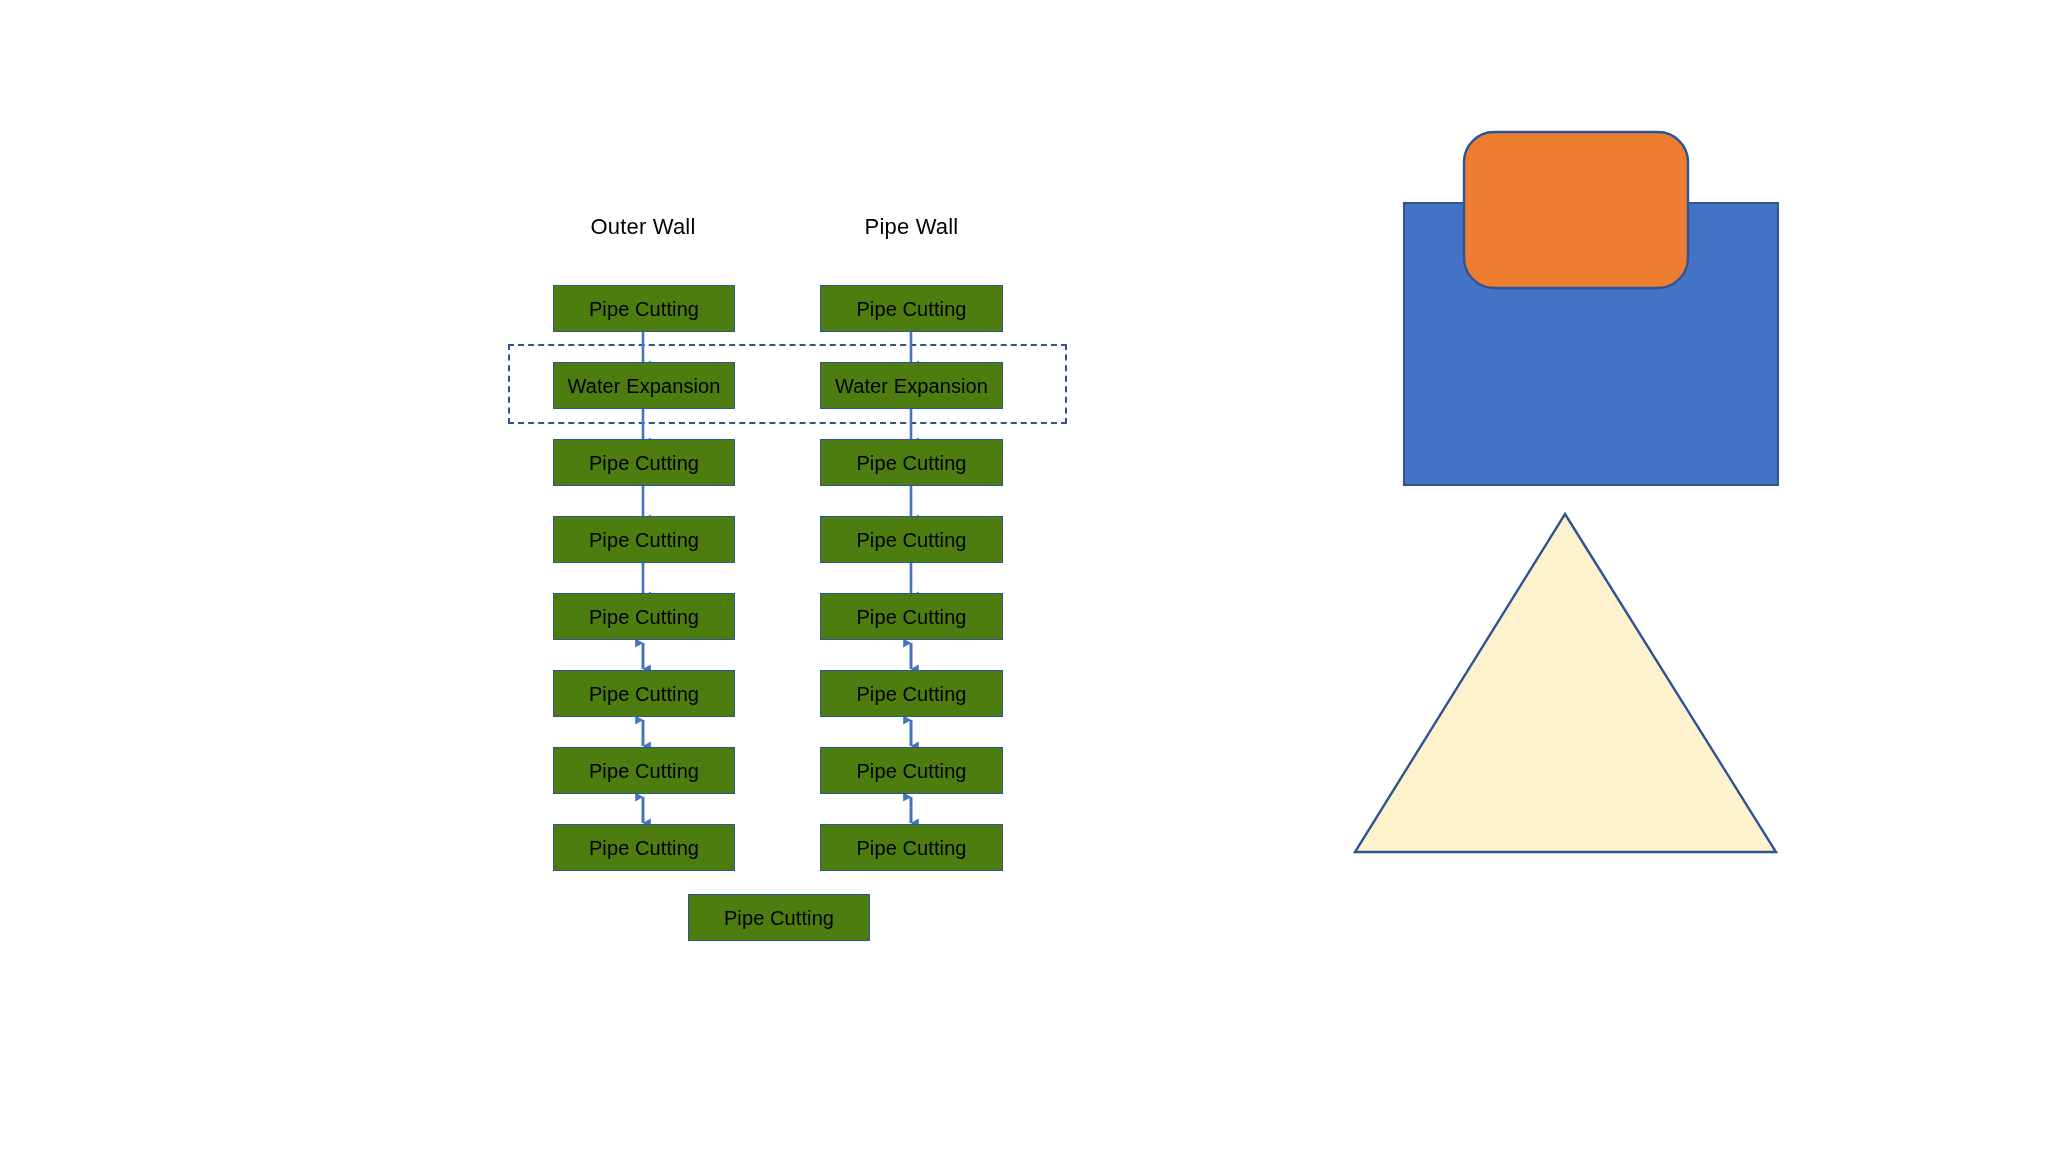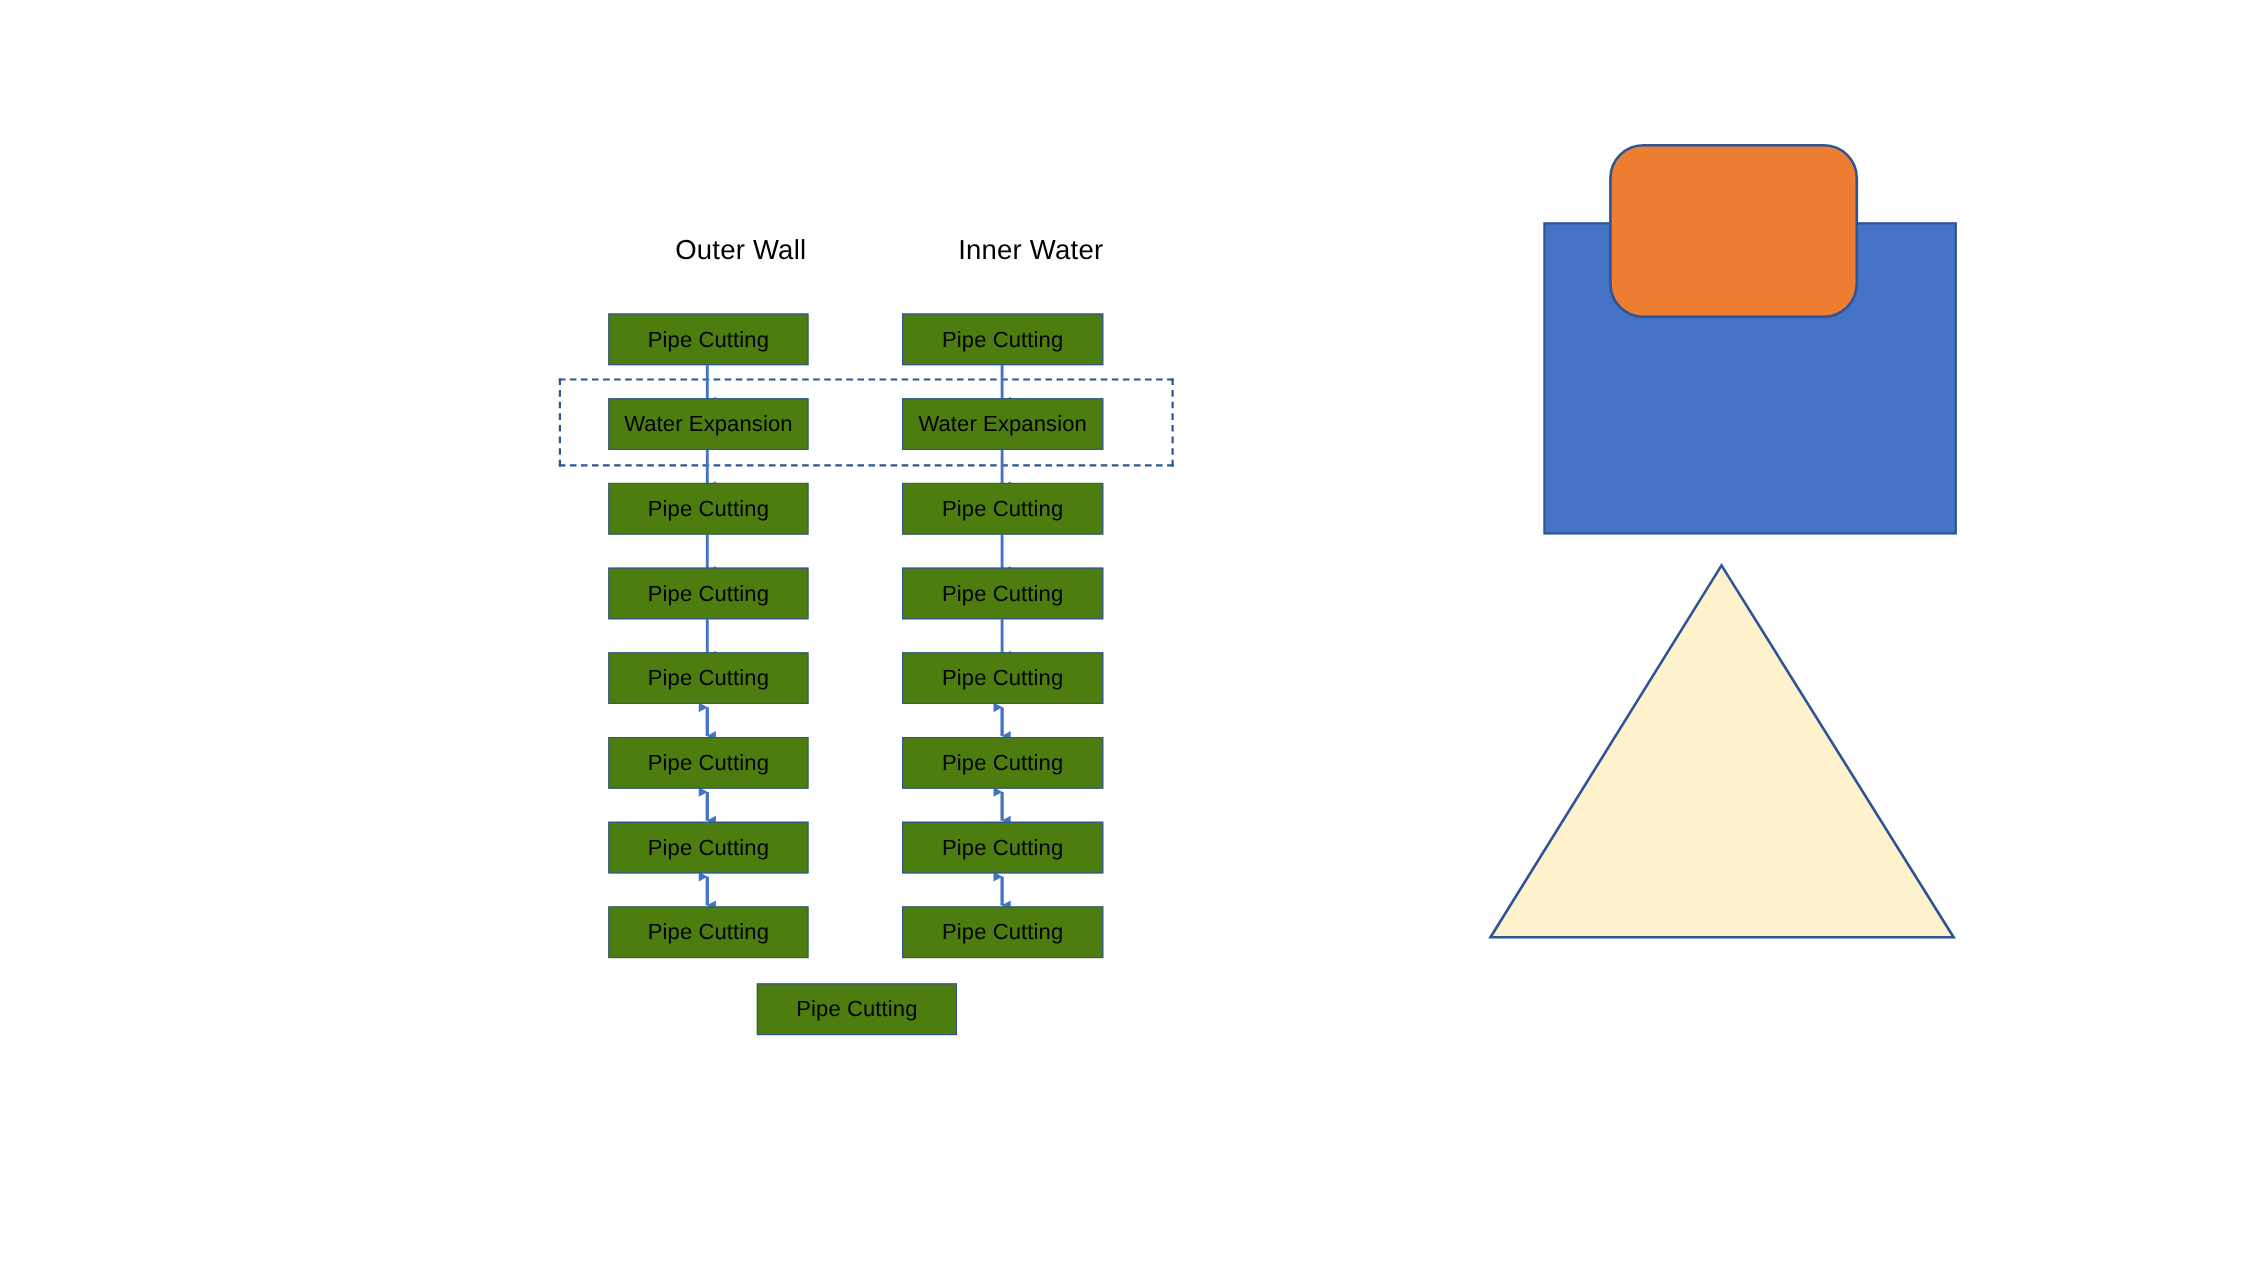--- a/index.html
+++ b/index.html
@@ -19,24 +19,24 @@
   #canvas {
     position: absolute;
     left: 0; top: 0;
     width: 2048px;
     height: 1152px;
   }
 
   
   .col-heading {
     position: absolute;
-    font-size: 25px;
+    font-size: 22px;
     line-height: 26px;
     color: #000000;
-    text-align: right;
+    text-align: center;
     white-space: nowrap;
     letter-spacing: .2px;
   }
 
   
   .proc-box {
     position: absolute;
     box-sizing: border-box;
     border: 1.6px solid #2E5496;
     background: #4d7c0f;
@@ -73,21 +73,21 @@
     height: 1152px;
   }
 </style>
 </head>
 <body>
 
 <div id="canvas">
 
   <div class="col-heading" style="left:553px; top:214px; width:180px;">Outer Wall</div>
 
-  <div class="col-heading" style="left:820px; top:214px; width:183px;">Inner Water</div>
+  <div class="col-heading" style="left:820px; top:214px; width:183px;">Pipe Wall</div>
 
   <div class="group-dashed" style="left:508px; top:344px; width:559px; height:80px;"></div>
 
   <svg id="connectors" viewBox="0 0 2048 1152">
     <defs>
       <marker id="arrowDown" markerWidth="10" markerHeight="10" refX="5" refY="9" orient="auto" markerUnits="userSpaceOnUse">
         <path d="M0.6,1.2 L5,9.3 L9.4,1.2 Z" fill="#4472C4"></path>
       </marker>
       <marker id="arrowUp" markerWidth="10" markerHeight="10" refX="5" refY="1" orient="auto" markerUnits="userSpaceOnUse">
         <path d="M0.6,8.8 L5,0.7 L9.4,8.8 Z" fill="#4472C4"></path>

